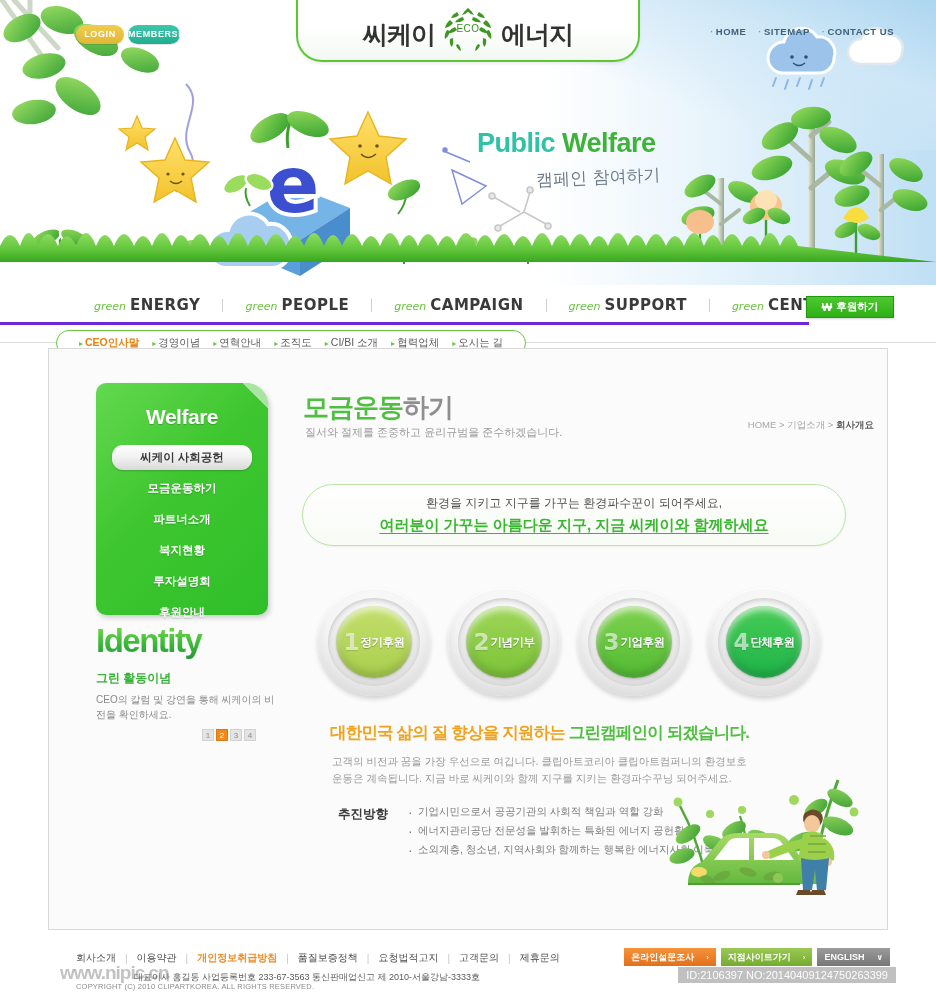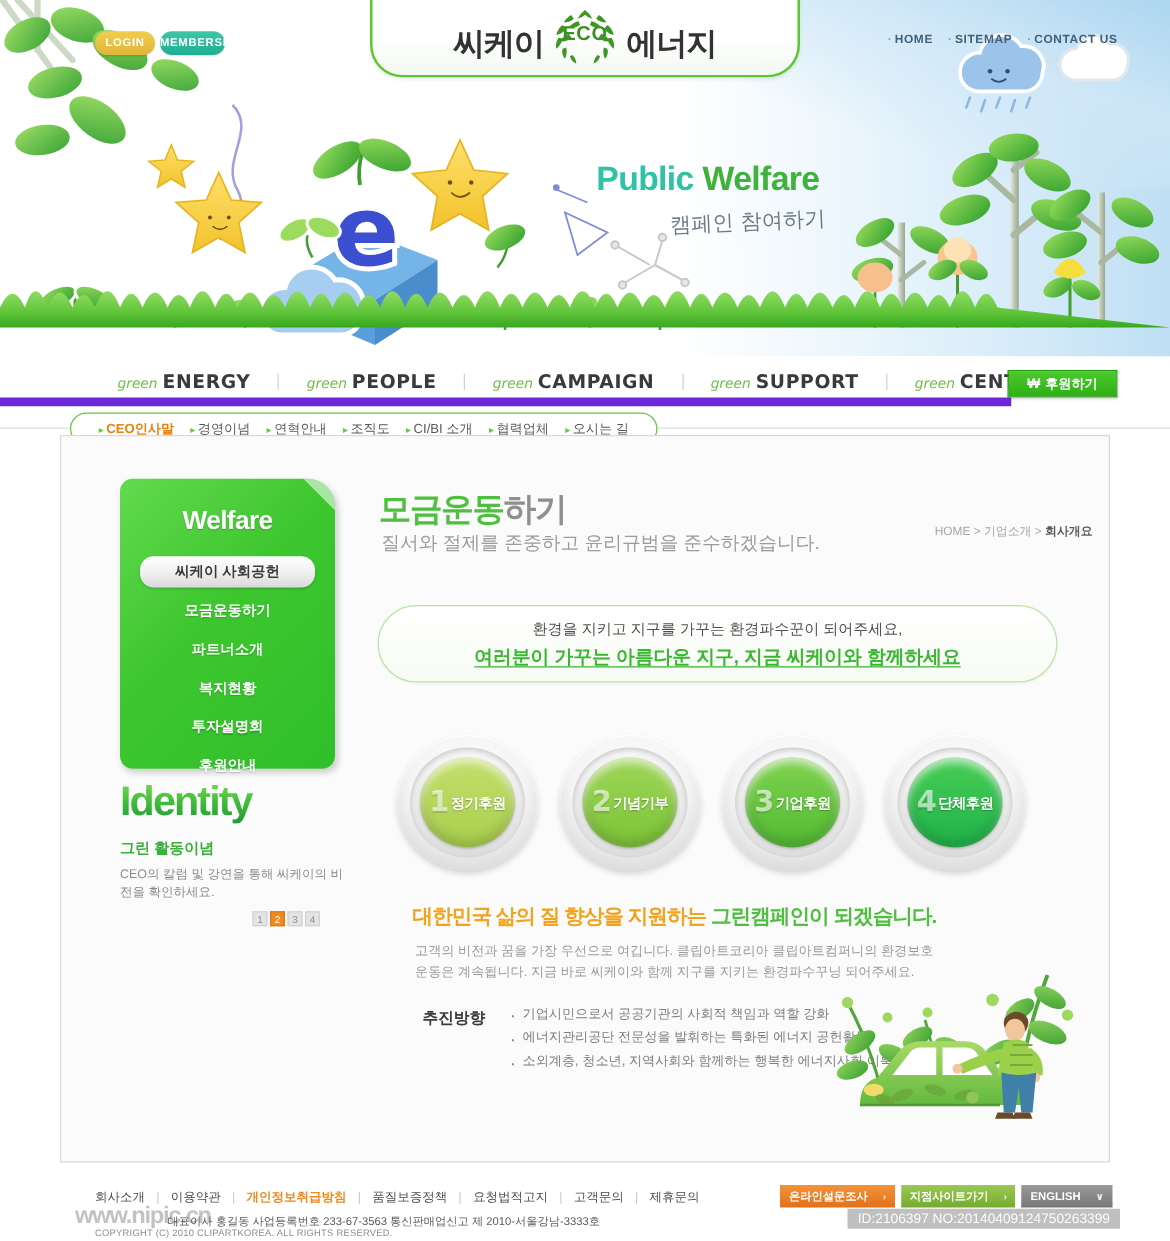--- a/index.html
+++ b/index.html
@@ -60,21 +60,21 @@
     box-shadow: 0 2px 3px rgba(0,0,0,.07);
     display: flex; align-items: flex-end; justify-content: center;
     padding-bottom: 9px; gap: 4px;
   }
   .logo-txt { font-size: 25px; font-weight: bold; color: #323232; letter-spacing: -1px; }
   .logo-wreath {
     position: relative; width: 58px; height: 46px;
     display: flex; align-items: center; justify-content: center;
   }
   .logo-wreath .eco {
-    font-size: 16px; font-weight: bold; color: #3a8f25; letter-spacing: .5px;
+    font-size: 10px; font-weight: normal; color: #3a8f25; letter-spacing: .5px;
   }
   .wreath-svg { position: absolute; left: 0; top: 0; }
 
   
   .hero-title {
     position: absolute; left: 477px; top: 128px;
     font-size: 27px; font-weight: bold; letter-spacing: -.5px;
   }
   .hero-title .t1 { color: #2fc2a6; }
   .hero-title .t2 { color: #3fb23a; }
@@ -82,21 +82,21 @@
     position: absolute; left: 536px; top: 166px;
     font-size: 17px; color: #4f5f6c; opacity: .82;
     font-family: "DejaVu Sans", sans-serif;
     transform: rotate(-2.5deg);
   }
 
   
   .mainnav {
     position: absolute; left: 0; top: 285px; width: 809px; height: 40px;
     background: #ffffff;
-    border-bottom: 7px solid #6d28d9;
+    border-bottom: 3px solid #6d28d9;
     text-decoration: underline;
   }
   .mainnav-inner {
     position: absolute; left: 72px; top: 0; display: flex; align-items: center; height: 40px;
   }
   .gnb-item {
     display: flex; align-items: baseline; gap: 4px; padding: 0 22px;
     text-decoration: none; white-space: nowrap;
   }
   .gnb-item .g { font-size: 11px; color: #6cc043; font-style: italic; font-family: "DejaVu Sans", sans-serif; }
@@ -190,21 +190,21 @@
 
   
   .page-title {
     position: absolute; left: 303px; top: 390px;
     font-size: 26px; font-weight: bold; letter-spacing: -1px;
   }
   .page-title .pt-a { color: #4fbf3f; }
   .page-title .pt-b { color: #8f8f8f; }
   .page-desc {
     position: absolute; left: 305px; top: 425px;
-    font-size: 15px; color: #9b9b9b;
+    font-size: 11px; color: #9b9b9b;
   }
   .breadcrumb {
     position: absolute; right: 62px; top: 419px;
     font-size: 9.5px; color: #a6a6a6;
   }
   .breadcrumb b { color: #5a5a5a; }
 
   .notice-box {
     position: absolute; left: 302px; top: 484px;
     width: 544px; height: 62px;

